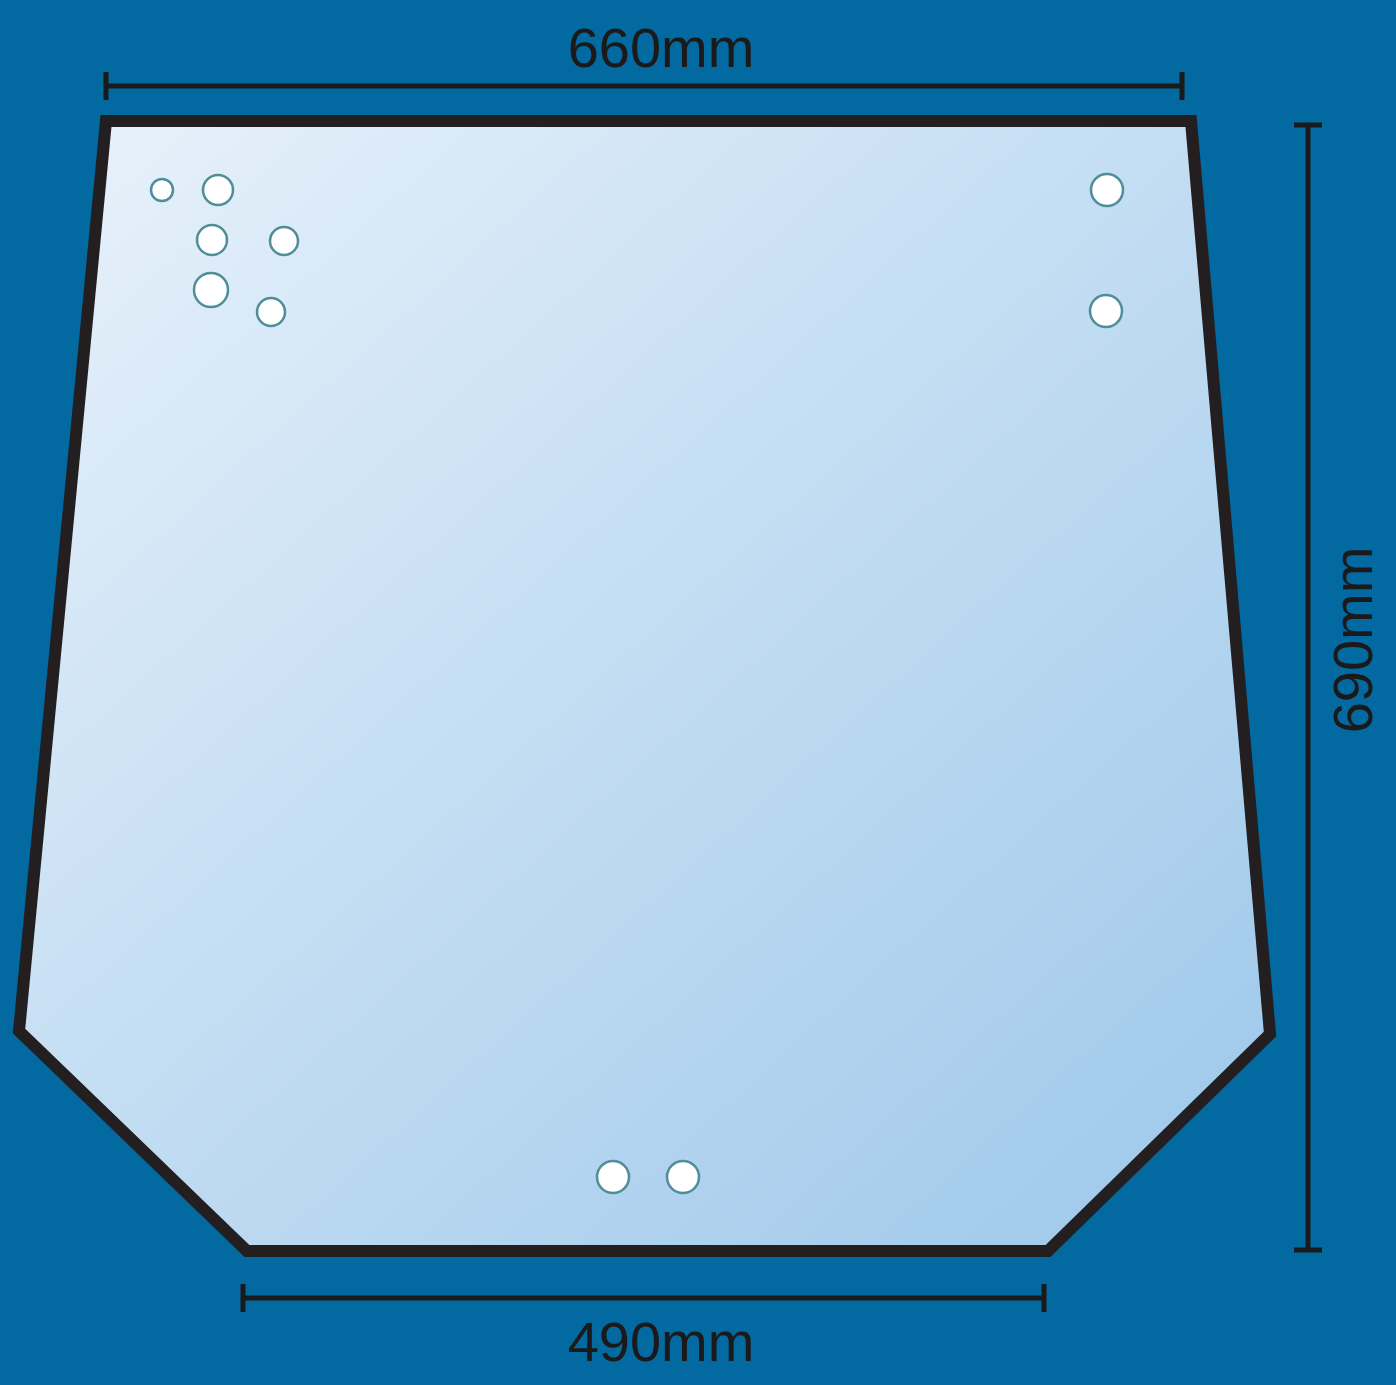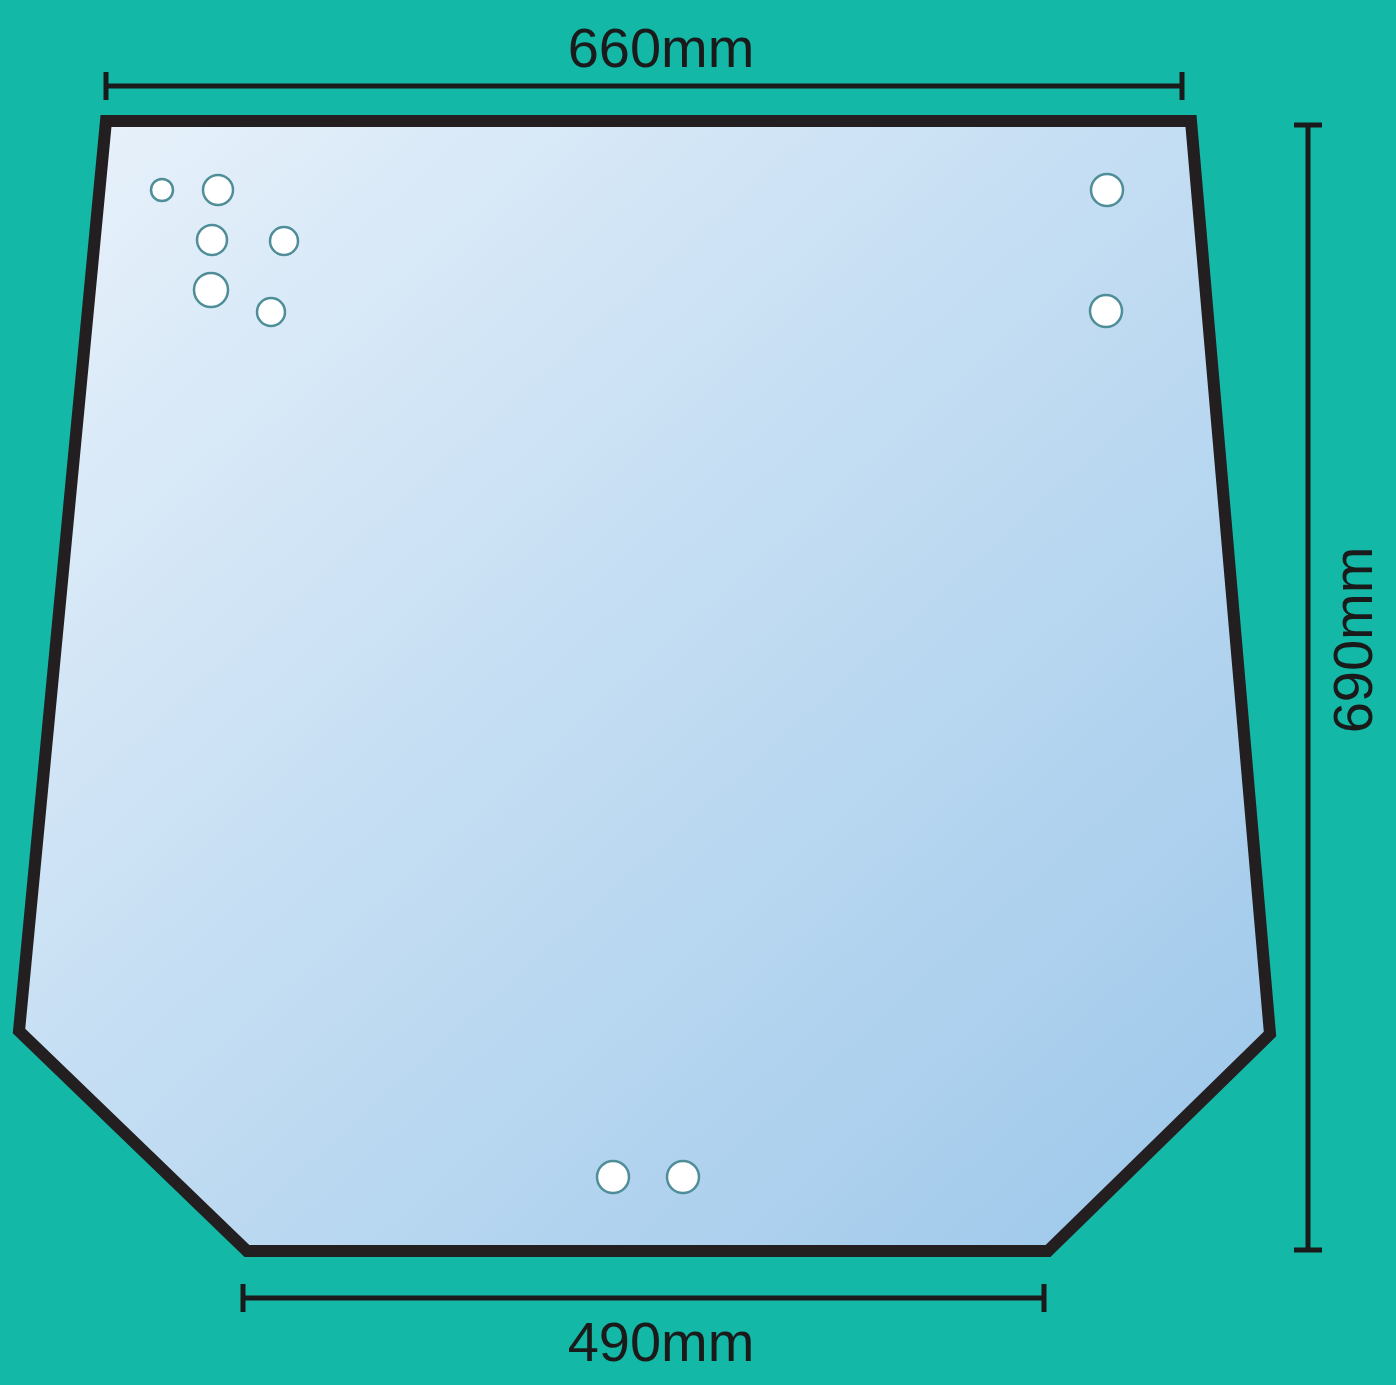--- a/index.html
+++ b/index.html
@@ -4,21 +4,21 @@
 <style>
   html, body {
     margin: 0;
     padding: 0;
     background: #ffffff;
   }
   #stage {
     position: relative;
     width: 1396px;
     height: 1385px;
-    background: #14b8a6;
+    background: #0369a1;
     font-family: "Liberation Sans", "DejaVu Sans", sans-serif;
   }
   svg { display: block; }
 
   
   .glass-outline {
     fill: url(#glassGradient);
     stroke: var(--outline-color);
     stroke-width: 12;
     stroke-linejoin: miter;

